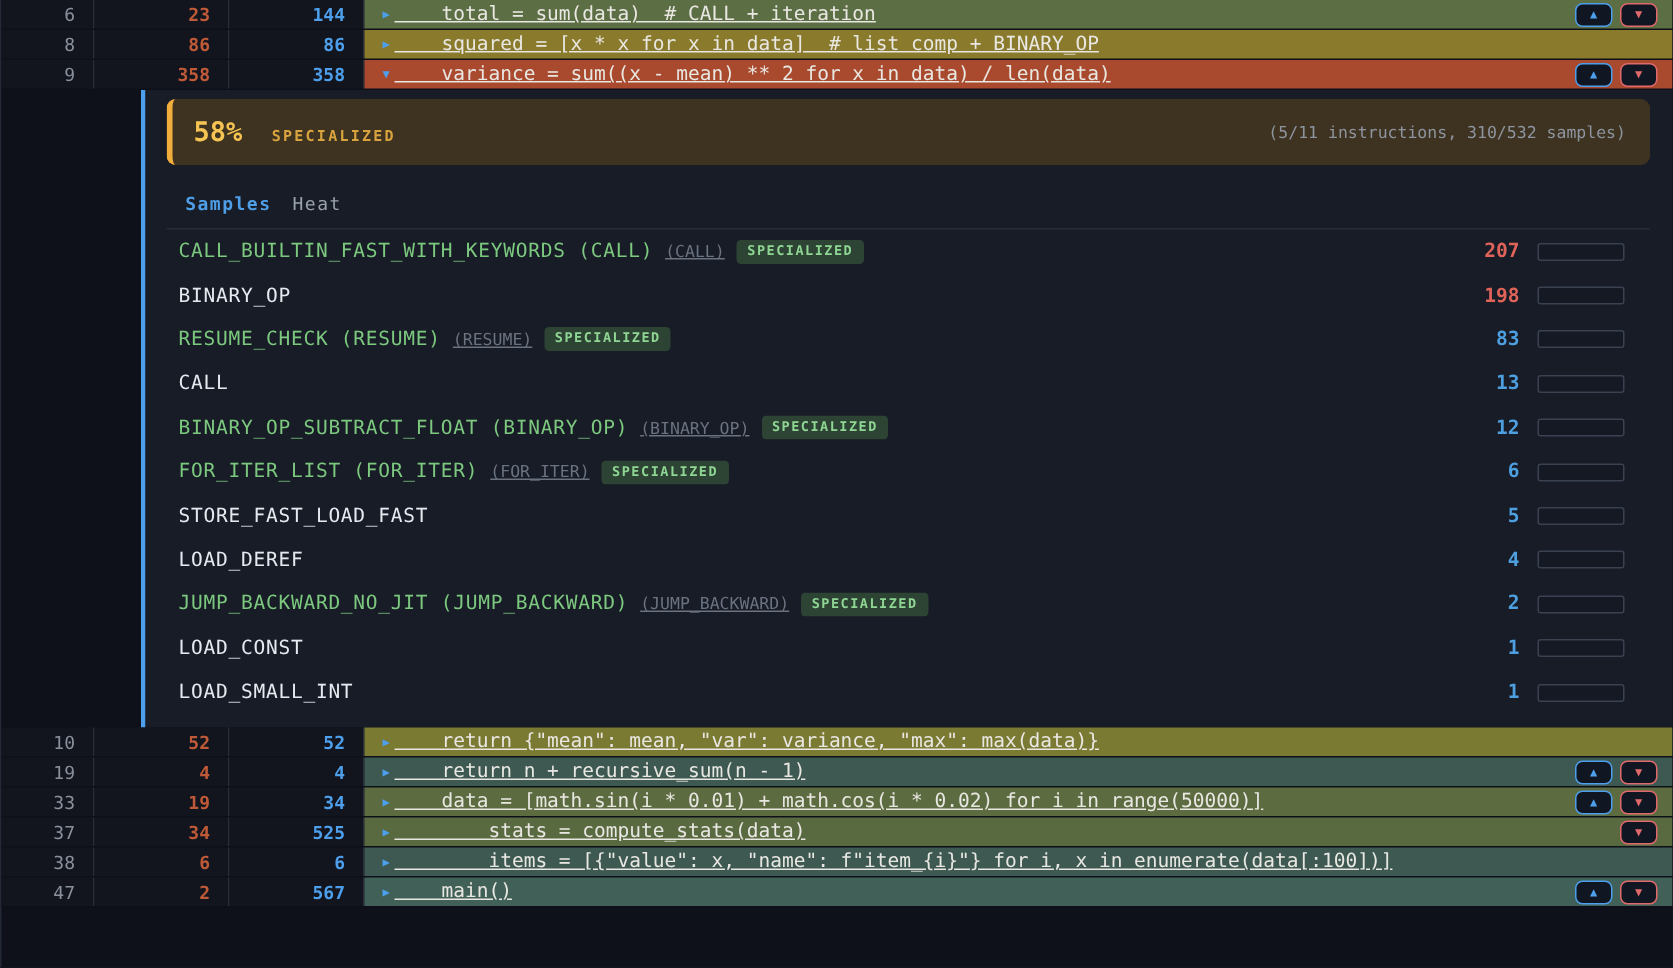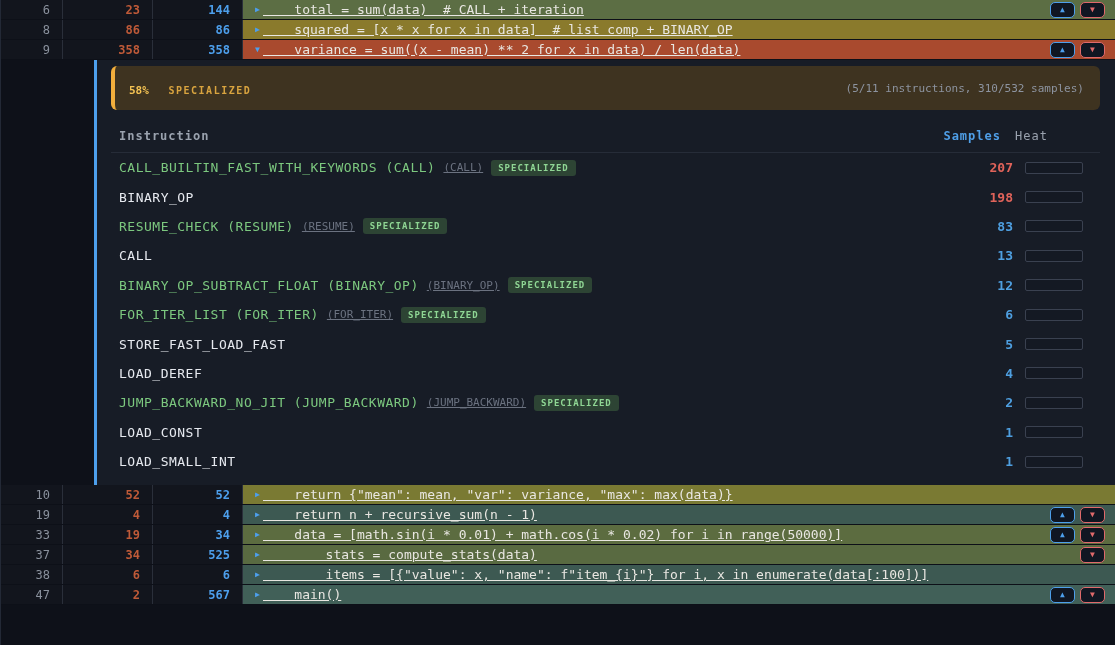--- a/index.html
+++ b/index.html
@@ -28,21 +28,21 @@
   .rbtn.up { border:1.5px solid #4d9fec; color:#4d9fec; }
   .rbtn.down { border:1.5px solid #e0696b; color:#e0696b; }
 
   
   .detail { height:425px; display:flex; }
   .detail .spacer { width:93px; background:#0e1119; }
   .detail .vbar { width:3px; background:#4d9fec; }
   .detail .content { flex:1; background:#171c26; padding:6px 15px 0 14px; }
 
   .summary { height:44px; background:#3e3320; border-left:4px solid #f2ae3c; border-radius:6px; display:flex; align-items:center; justify-content:space-between; padding:0 16px 0 14px; }
-  .summary .pct { font-size:11px; font-weight:bold; color:#f6c453; }
+  .summary .pct { font-size:18px; font-weight:bold; color:#f6c453; }
   .summary .plabel { font-size:10px; font-weight:bold; letter-spacing:1.5px; color:#d9a43f; margin-left:10px; }
   .summary .meta { font-size:11px; color:#8d94a0; }
 
   .itable-hdr { display:flex; align-items:center; height:24px; margin-top:14px; }
   .itable-hdr .col-instr { flex:1; font-size:12px; font-weight:bold; color:#9aa2ae; letter-spacing:1px; padding-left:8px; }
   .itable-hdr .col-samples { width:70px; text-align:right; font-size:12px; font-weight:bold; color:#4f9fe8; letter-spacing:1px; }
   .itable-hdr .col-heat { width:87px; margin-left:12px; font-size:12px; color:#9aa2ae; padding-left:2px; letter-spacing:1px; }
   .itable-sep { height:1px; background:#262c38; margin-top:4px; }
 
   .irow { display:flex; align-items:center; height:29.4px; }
@@ -106,21 +106,20 @@
     <div class="content">
       <div class="summary">
         <div>
           <span class="pct">58%</span>
           <span class="plabel">SPECIALIZED</span>
         </div>
         <span class="meta">(5/11 instructions, 310/532 samples)</span>
       </div>
 
       <div class="itable-hdr">
-        <span class="col-instr">Instruction</span>
         <span class="col-samples">Samples</span>
         <span class="col-heat">Heat</span>
       </div>
       <div class="itable-sep"></div>
 
       <div class="irow spec hot">
         <span class="iname-wrap">
           <span class="iname">CALL_BUILTIN_FAST_WITH_KEYWORDS (CALL)</span>
           <span class="ibase">(CALL)</span>
           <span class="badge">SPECIALIZED</span>

